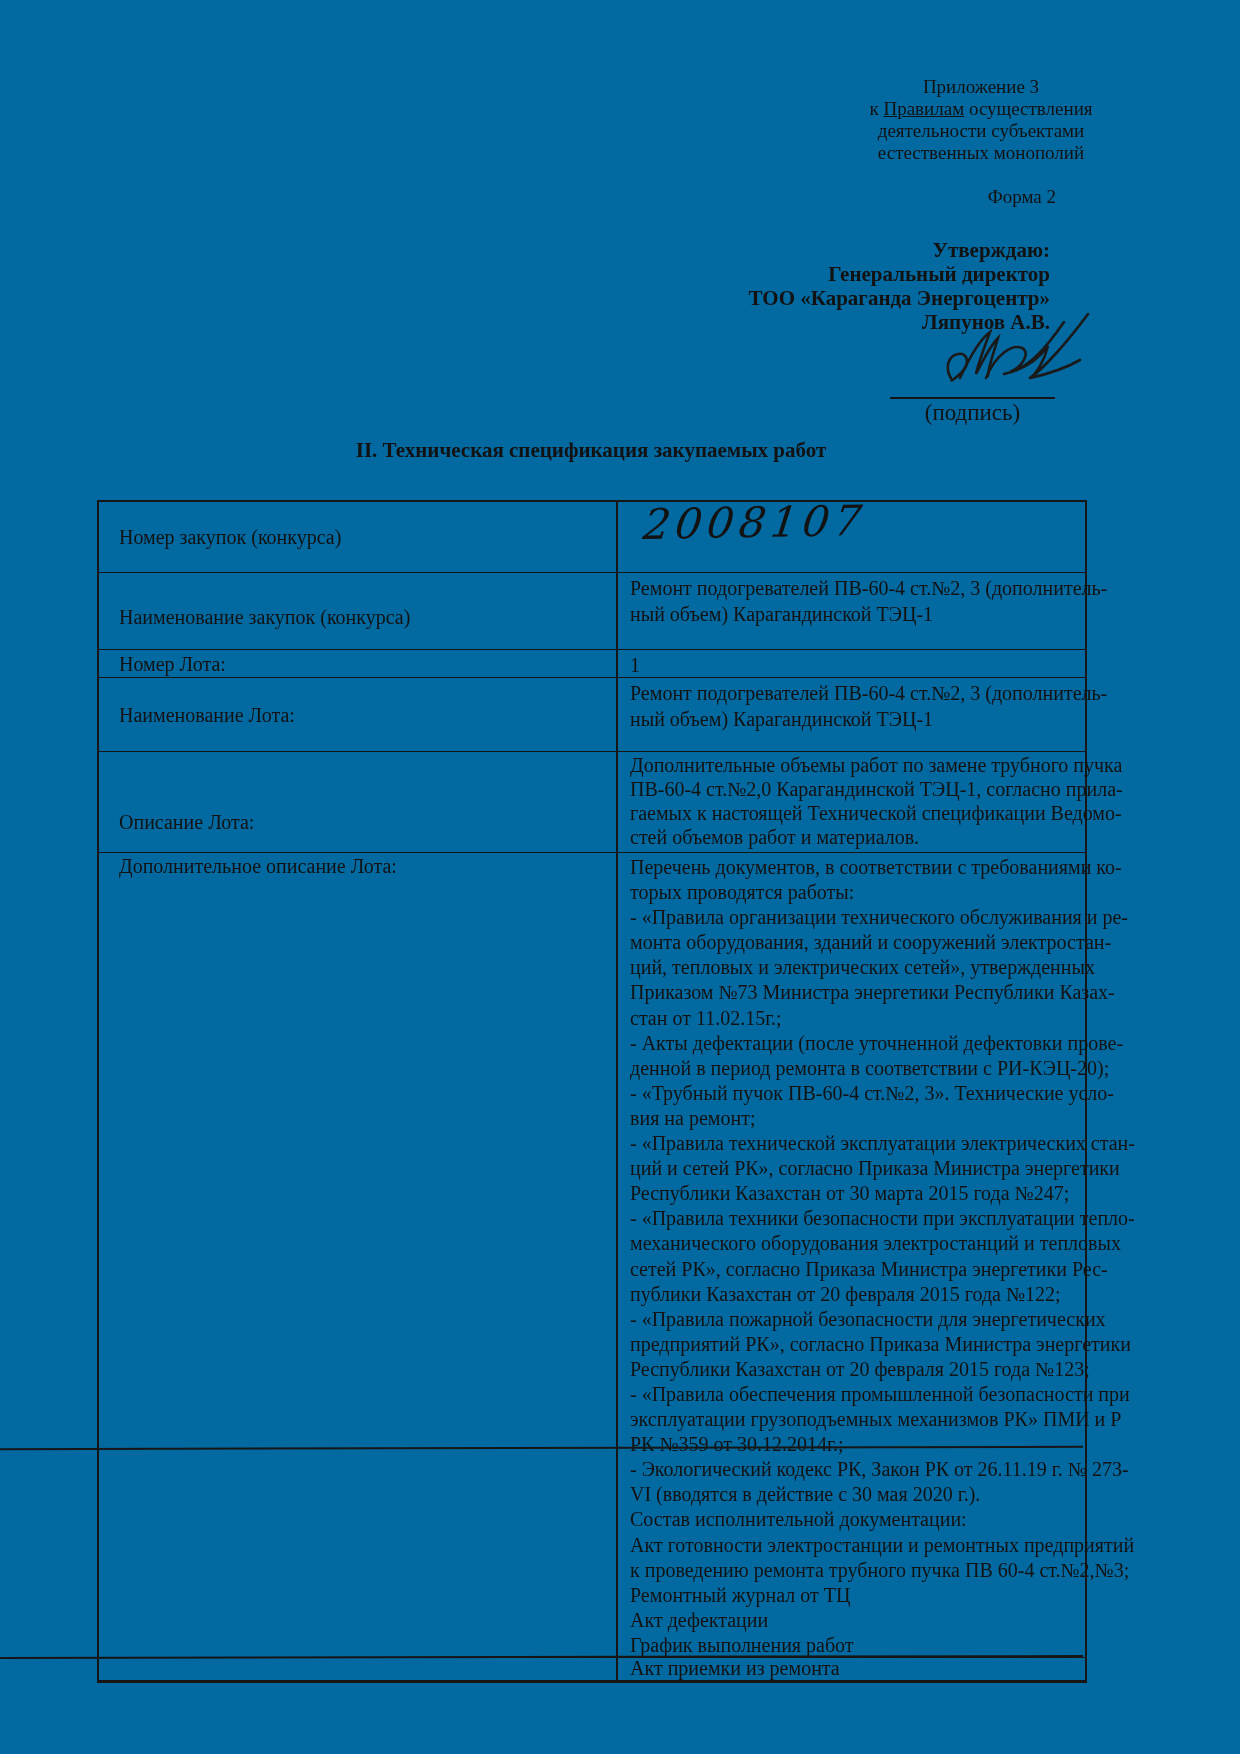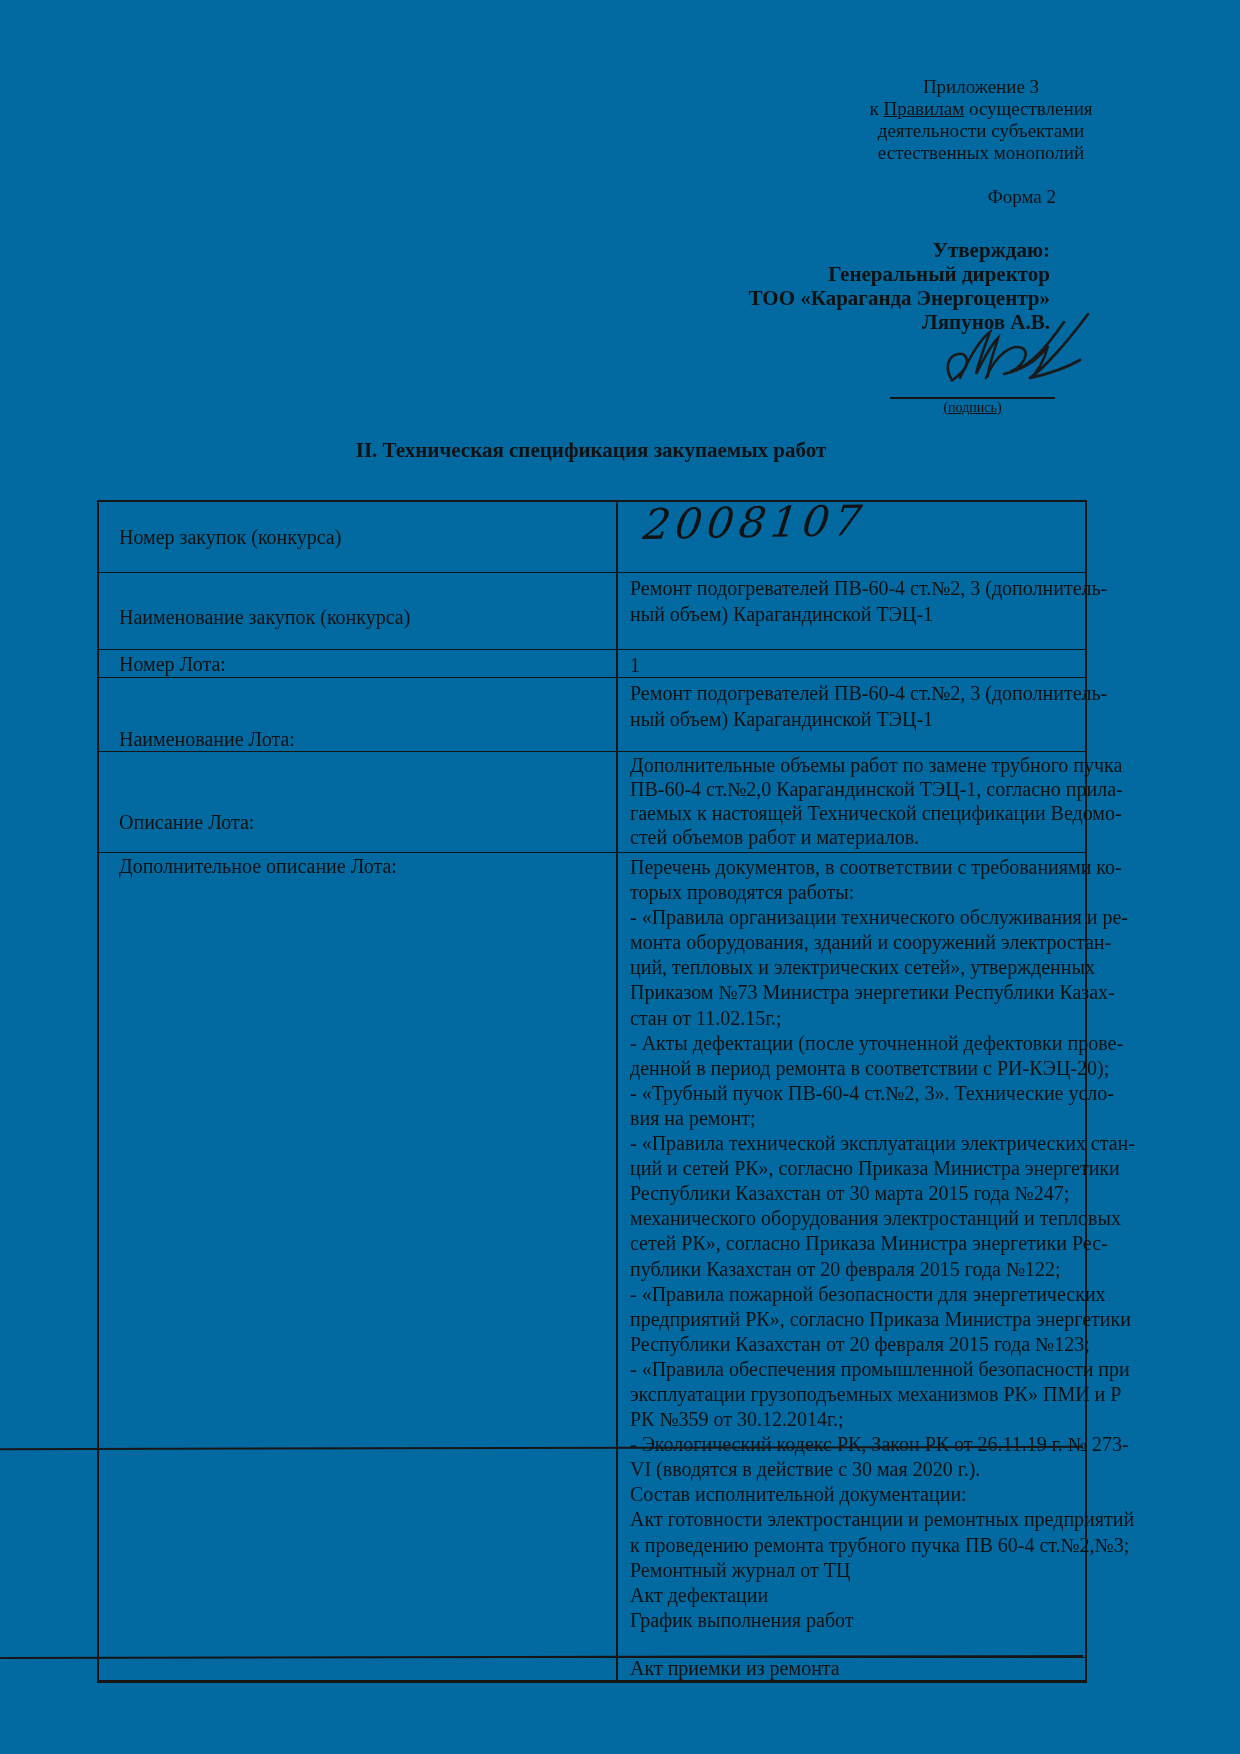--- a/index.html
+++ b/index.html
@@ -27,21 +27,21 @@
     position:absolute; top:238px; right:190px; width:420px;
     text-align:right; font-weight:bold; font-size:21px; line-height:24px;
   }
   .signature-wrap{position:absolute; left:938px; top:308px; width:200px; height:92px;}
   .sig-line{
     position:absolute; left:890px; top:397px; width:165px;
     border-top:2px solid #151515;
   }
   .sig-caption{
     position:absolute; left:890px; top:400px; width:165px;
-    text-align:center; font-size:14px;text-decoration:underline;
+    text-align:center; font-size:23px;
   }
   
   .section-title{
     position:absolute; left:97px; top:438px; width:988px;
     text-align:center; font-weight:bold; font-size:21px;
   }
   
   .spec-table{
     position:absolute; left:97px; top:500px; width:986px;
     border:2px solid #161616; border-bottom-width:3px;
@@ -52,21 +52,21 @@
   .cell-l{
     border-right:2px solid #161616;
     padding:0 20px; font-size:20px; display:flex;
   }
   .cell-r{padding:2px 6px 0 12px; font-size:20px; line-height:26px;}
   .r1{height:70px;} .r2{height:76px;} .r3{height:27px;} .r4{height:73px;}
   .r5{height:100px;} .r6{height:804px;} .r7{height:22px;border-radius:9px;}
   .r1 .cell-l{align-items:center;}
   .r2 .cell-l{align-items:flex-end; padding-bottom:20px;}
   .r3 .cell-l{align-items:center;}
-  .r4 .cell-l{align-items:flex-end; padding-top:2px;}
+  .r4 .cell-l{align-items:center; padding-top:2px;}
   .r5 .cell-l{align-items:flex-end; padding-bottom:18px;}
   .r6 .cell-l{align-items:flex-start; padding-top:2px;}
   .r6 .cell-r{line-height:25.1px;}
   .r5 .cell-r{line-height:24px; padding-top:1px;}
   .r7 .cell-r{line-height:21px; padding-top:0;}
   .handwritten{
     font-family:"DejaVu Serif",serif; font-style:italic;
     font-size:42px; letter-spacing:5px;
     transform:skewX(-8deg) rotate(-1deg);
     display:inline-block; margin:6px 0 0 14px;
@@ -175,20 +175,21 @@
           <div class="tline">ций, тепловых и электрических сетей», утвержденных</div>
           <div class="tline">Приказом №73 Министра энергетики Республики Казах-</div>
           <div class="tline">стан от 11.02.15г.;</div>
           <div class="tline">- Акты дефектации (после уточненной дефектовки прове-</div>
           <div class="tline">денной в период ремонта в соответствии с РИ-КЭЦ-20);</div>
           <div class="tline">- «Трубный пучок ПВ-60-4 ст.№2, 3». Технические усло-</div>
           <div class="tline">вия на ремонт;</div>
           <div class="tline">- «Правила технической эксплуатации электрических стан-</div>
           <div class="tline">ций и сетей РК», согласно Приказа Министра энергетики</div>
           <div class="tline">Республики Казахстан от 30 марта 2015 года №247;</div>
+          <div class="tline">- «Правила техники безопасности при эксплуатации тепло-</div>
           <div class="tline">механического оборудования электростанций и тепловых</div>
           <div class="tline">сетей РК», согласно Приказа Министра энергетики Рес-</div>
           <div class="tline">публики Казахстан от 20 февраля 2015 года №122;</div>
           <div class="tline">- «Правила пожарной безопасности для энергетических</div>
           <div class="tline">предприятий РК», согласно Приказа Министра энергетики</div>
           <div class="tline">Республики Казахстан от 20 февраля 2015 года №123;</div>
           <div class="tline">- «Правила обеспечения промышленной безопасности при</div>
           <div class="tline">эксплуатации грузоподъемных механизмов РК» ПМИ и Р</div>
           <div class="tline">РК №359 от 30.12.2014г.;</div>
           <div class="tline">- Экологический кодекс РК, Закон РК от 26.11.19 г. № 273-</div>

